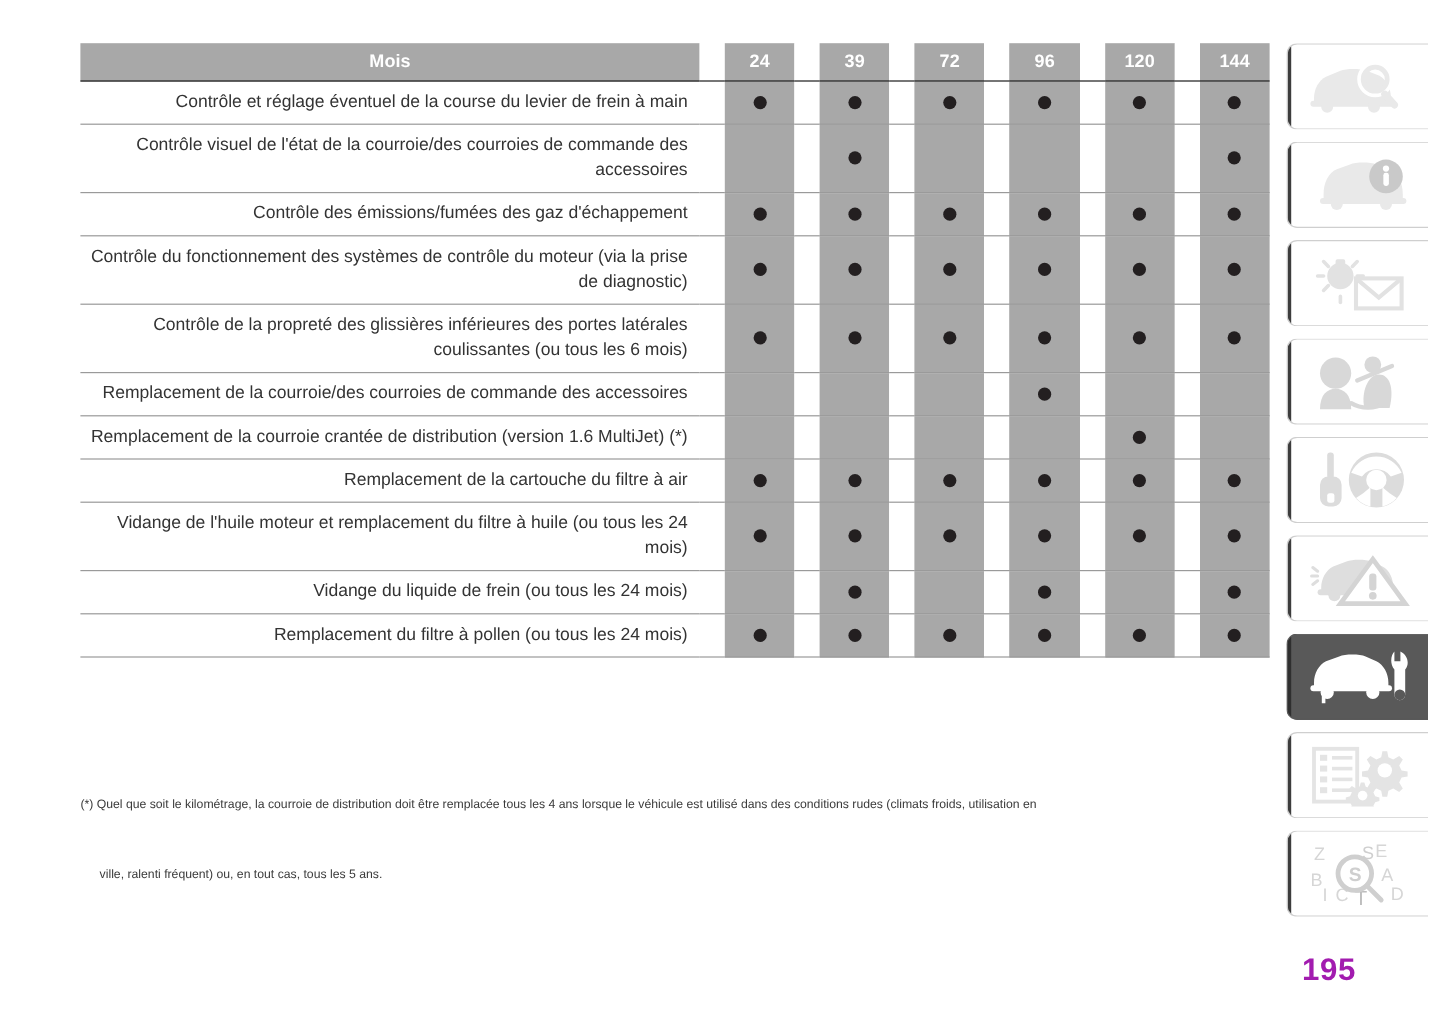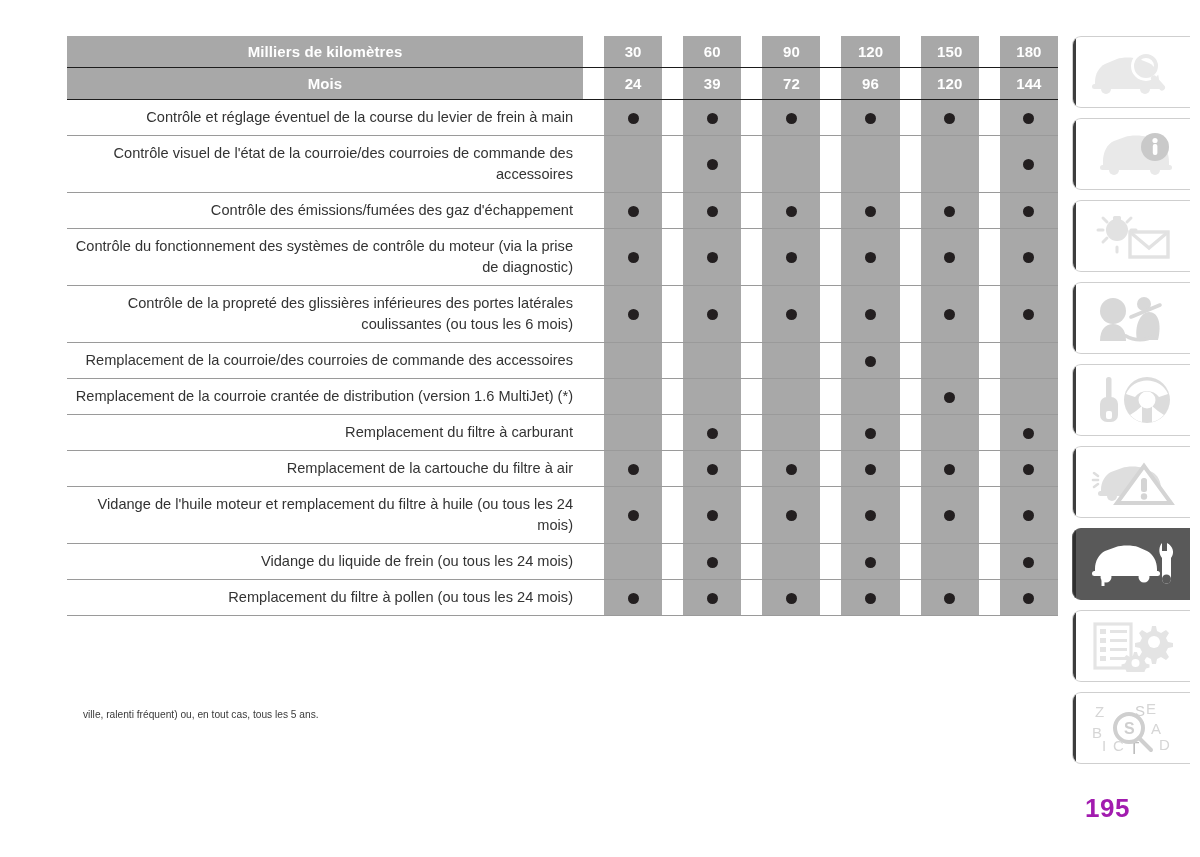--- a/index.html
+++ b/index.html
@@ -169,35 +169,20 @@
         <col class="c-gap">
           <col class="c-data">
         <col class="c-gap">
           <col class="c-data">
         <col class="c-gap">
           <col class="c-data">
         <col class="c-gap">
           <col class="c-data">
       </colgroup>
       <thead>
-        <tr class="hdr-row1">
-          <th class="hdr-cell">Milliers de kilomètres</th>
-          <th class="hdr-gap"></th>
-          <th class="hdr-cell num">30</th>
-          <th class="hdr-gap"></th>
-          <th class="hdr-cell num">60</th>
-          <th class="hdr-gap"></th>
-          <th class="hdr-cell num">90</th>
-          <th class="hdr-gap"></th>
-          <th class="hdr-cell num">120</th>
-          <th class="hdr-gap"></th>
-          <th class="hdr-cell num">150</th>
-          <th class="hdr-gap"></th>
-          <th class="hdr-cell num">180</th>
-        </tr>
         <tr class="hdr-row2">
           <th class="hdr-cell">Mois</th>
           <th class="hdr-gap"></th>
           <th class="hdr-cell num">24</th>
           <th class="hdr-gap"></th>
           <th class="hdr-cell num">39</th>
           <th class="hdr-gap"></th>
           <th class="hdr-cell num">72</th>
           <th class="hdr-gap"></th>
           <th class="hdr-cell num">96</th>
@@ -307,35 +292,20 @@
             <td class="cellgap"></td>
             <td class="cell"><span class="dot off"></span></td>
             <td class="cellgap"></td>
             <td class="cell"><span class="dot off"></span></td>
             <td class="cellgap"></td>
             <td class="cell"><span class="dot"></span></td>
             <td class="cellgap"></td>
             <td class="cell"><span class="dot off"></span></td>
           </tr>
           <tr class="datarow">
-            <td class="rowlabel">Remplacement du filtre à carburant</td>
-            <td class="cellgap"></td>
-            <td class="cell"><span class="dot off"></span></td>
-            <td class="cellgap"></td>
-            <td class="cell"><span class="dot"></span></td>
-            <td class="cellgap"></td>
-            <td class="cell"><span class="dot off"></span></td>
-            <td class="cellgap"></td>
-            <td class="cell"><span class="dot"></span></td>
-            <td class="cellgap"></td>
-            <td class="cell"><span class="dot off"></span></td>
-            <td class="cellgap"></td>
-            <td class="cell"><span class="dot"></span></td>
-          </tr>
-          <tr class="datarow">
             <td class="rowlabel">Remplacement de la cartouche du filtre à air</td>
             <td class="cellgap"></td>
             <td class="cell"><span class="dot"></span></td>
             <td class="cellgap"></td>
             <td class="cell"><span class="dot"></span></td>
             <td class="cellgap"></td>
             <td class="cell"><span class="dot"></span></td>
             <td class="cellgap"></td>
             <td class="cell"><span class="dot"></span></td>
             <td class="cellgap"></td>
@@ -386,20 +356,21 @@
             <td class="cellgap"></td>
             <td class="cell"><span class="dot"></span></td>
             <td class="cellgap"></td>
             <td class="cell"><span class="dot"></span></td>
           </tr>
         </tbody>
     </table>
   </div>
 
   <div id="footnote">
+    <span>(*) Quel que soit le kilométrage, la courroie de distribution doit être remplacée tous les 4 ans lorsque le véhicule est utilisé dans des conditions rudes (climats froids, utilisation en</span>
     <span class="fn-line2">ville, ralenti fréquent) ou, en tout cas, tous les 5 ans.</span>
   </div>
 
   <div id="sidebar">
 
     <div class="tab">
       <span>
         <svg width="86" height="48" viewBox="0 0 86 48">
           <g fill="#e9e9e9">
             <path d="M6 34 C6 26 10 19 16 16 L28 11 C33 9 44 9 50 11 L60 15 C66 18 70 25 70 33 L70 38 L6 38 Z"></path>

